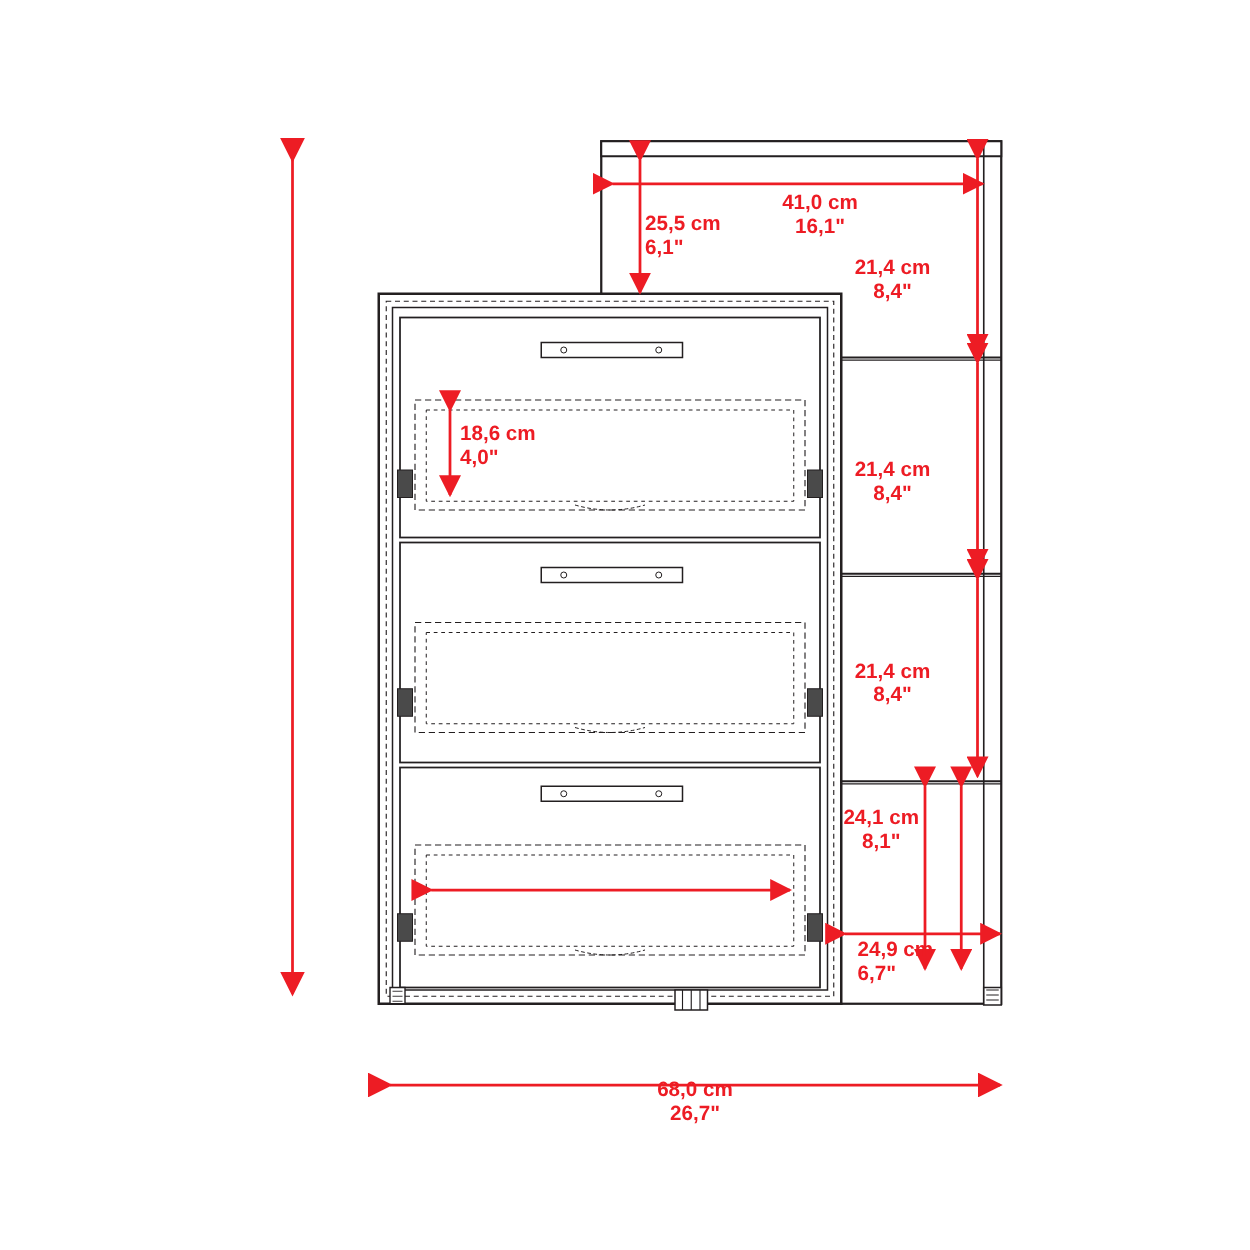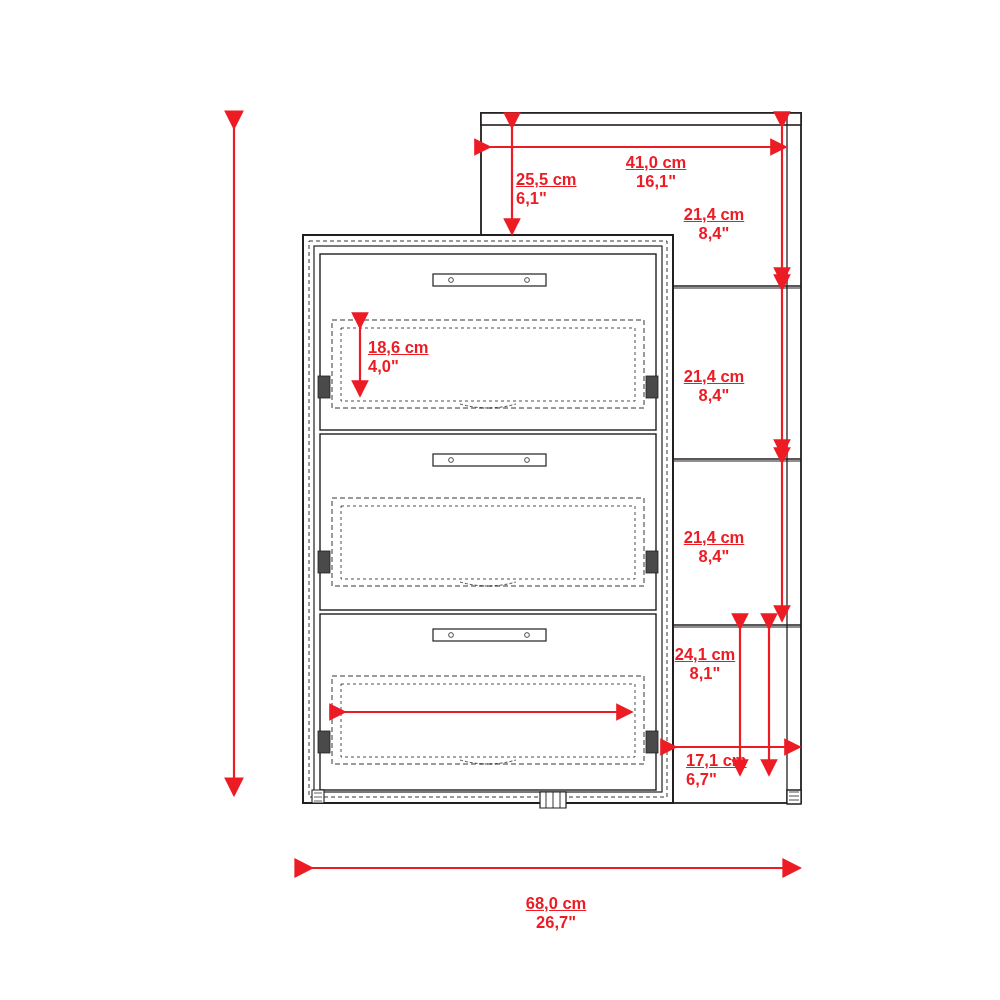--- a/index.html
+++ b/index.html
@@ -28,21 +28,21 @@
   }
   .dimlabel {
     position: absolute;
     color: #ed1c24;
     font-weight: bold;
     text-align: center;
     line-height: 1.18;
     white-space: nowrap;
     font-family: "Liberation Sans", sans-serif;
   }
-  .dimlabel .l1 { display: block; text-decoration: underline; }
+  .dimlabel .l1 { display: block; }
   .dimlabel .l2 { display: block; }
   .sz16 { font-size: 16.5px; }
 </style>
 </head>
 <body>
 
 <div id="stage">
 
   <svg class="layer" viewBox="0 0 1000 1000">
     <g fill="none" stroke="#231f20" stroke-width="1.6">
@@ -133,21 +133,21 @@
       <line x1="676" y1="747" x2="800" y2="747" marker-start="url(#ahs)" marker-end="url(#ahs)"></line>
       <line x1="769" y1="629" x2="769" y2="775" marker-start="url(#ahs)" marker-end="url(#ahs)"></line>
 
       <line x1="360" y1="328" x2="360" y2="396" marker-start="url(#ahs)" marker-end="url(#ahs)"></line>
 
       <line x1="345" y1="712" x2="632" y2="712" marker-start="url(#ahs)" marker-end="url(#ahs)"></line>
     </g>
   </svg>
 
 
-  <div class="dimlabel sz16" style="left:496px; top:894px; width:120px;">
+  <div class="dimlabel sz16" style="left:496px; top:863px; width:120px;">
     <span class="l1">68,0 cm</span>
     <span class="l2">26,7"</span>
   </div>
 
   <div class="dimlabel sz16" style="left:516px; top:170px; width:96px; text-align:left;">
     <span class="l1">25,5 cm</span>
     <span class="l2">6,1"</span>
   </div>
 
   <div class="dimlabel sz16" style="left:598px; top:153px; width:116px;">
@@ -175,17 +175,17 @@
     <span class="l2">8,1"</span>
   </div>
 
   <div class="dimlabel sz16" style="left:368px; top:338px; width:96px; text-align:left;">
     <span class="l1">18,6 cm</span>
     <span class="l2">4,0"</span>
   </div>
 
 
   <div class="dimlabel sz16" style="left:686px; top:751px; width:96px; text-align:left;">
-    <span class="l1">17,1 cm</span>
+    <span class="l1">24,9 cm</span>
     <span class="l2">6,7"</span>
   </div>
 
 </div>
 
 </body></html>

